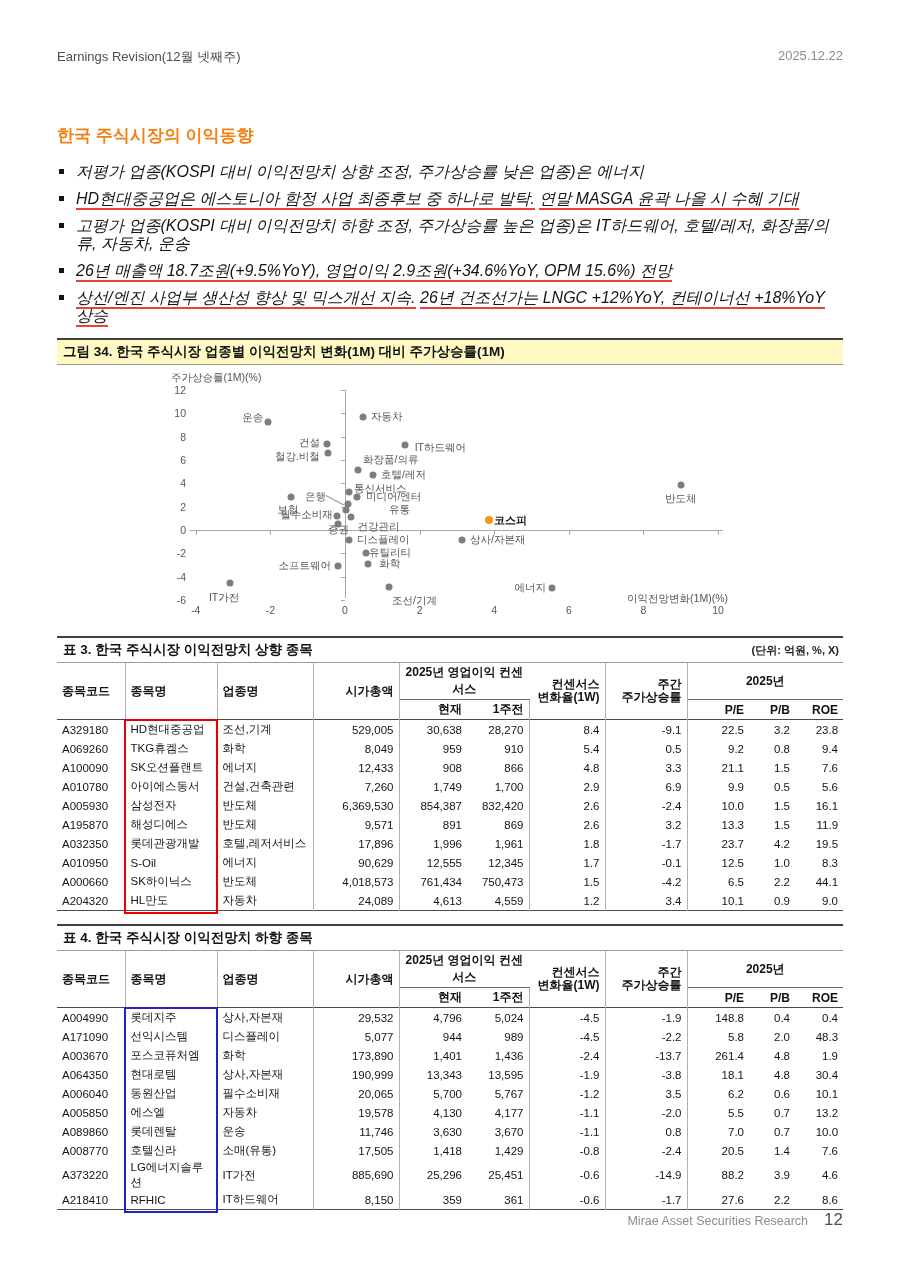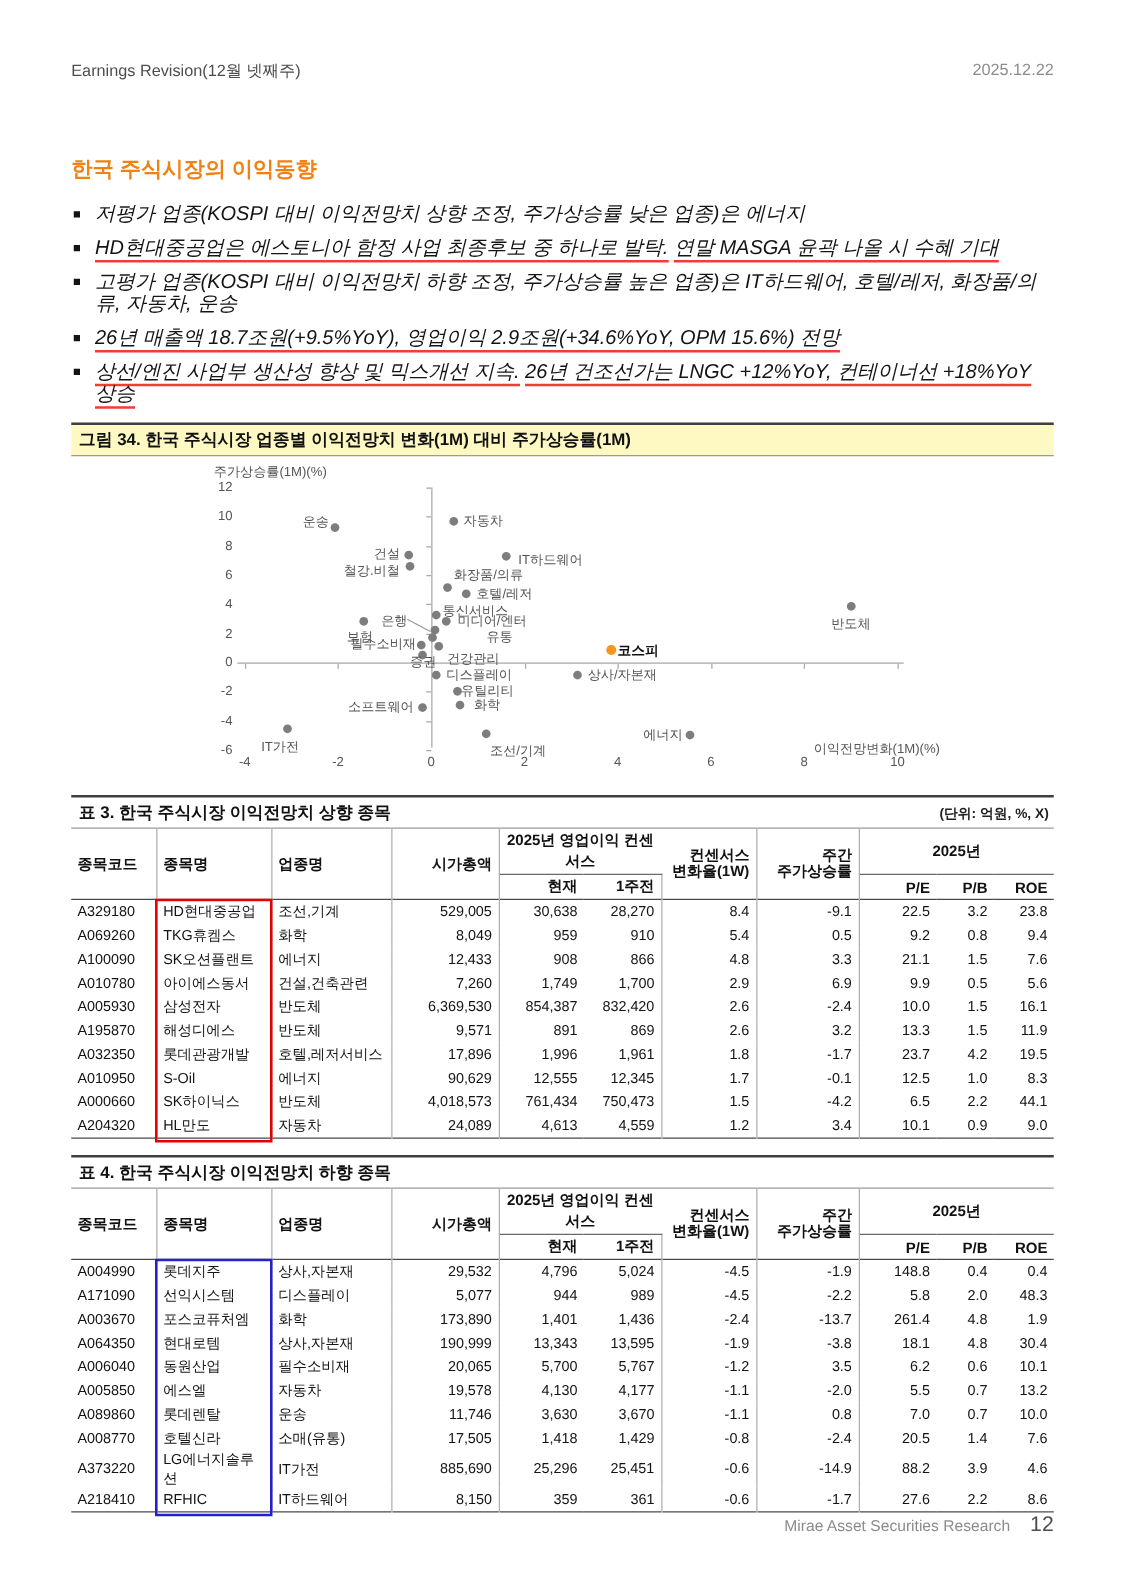--- a/index.html
+++ b/index.html
@@ -32,21 +32,21 @@
   .chart .axis{position:absolute;background:#a8a8a8;}
   .chart .tick{position:absolute;background:#a8a8a8;}
   .chart .dot{position:absolute;width:7px;height:7px;border-radius:50%;background:#7d7d7d;
               transform:translate(-50%,-50%);}
   .chart .dot.hl{background:var(--hl,#f7941d);width:8px;height:8px;}
   .chart .plabel{position:absolute;white-space:nowrap;}
   .chart .plabel.bold{font-weight:bold;color:#111;font-size:11px;}
   .chart .aend{transform:translateX(-100%);}
   .chart .amid{transform:translateX(-50%);}
   .chart .ylab{position:absolute;left:114px;top:0;color:#555;}
-  .chart .xlab{position:absolute;left:564px;top:221px;width:131px;text-align:right;color:#555;}
+  .chart .xlab{position:absolute;left:540px;top:221px;width:131px;text-align:right;color:#555;}
   .chart .ytick-label{position:absolute;width:30px;text-align:right;left:99px;color:#555;}
   .chart .xtick-label{position:absolute;top:233px;transform:translateX(-50%);color:#555;}
   .chart .leader{position:absolute;height:1px;background:#999;transform-origin:0 0;}
 
   
   .tblwrap{position:relative;}
   table.data{border-collapse:collapse;width:786px;table-layout:fixed;}
   table.data th{font-weight:bold;font-size:12px;padding:1px 5px;vertical-align:middle;}
   table.data thead{border-bottom:1px solid #4a4a4a;}
   table.data tbody{border-bottom:1px solid #4a4a4a;}

